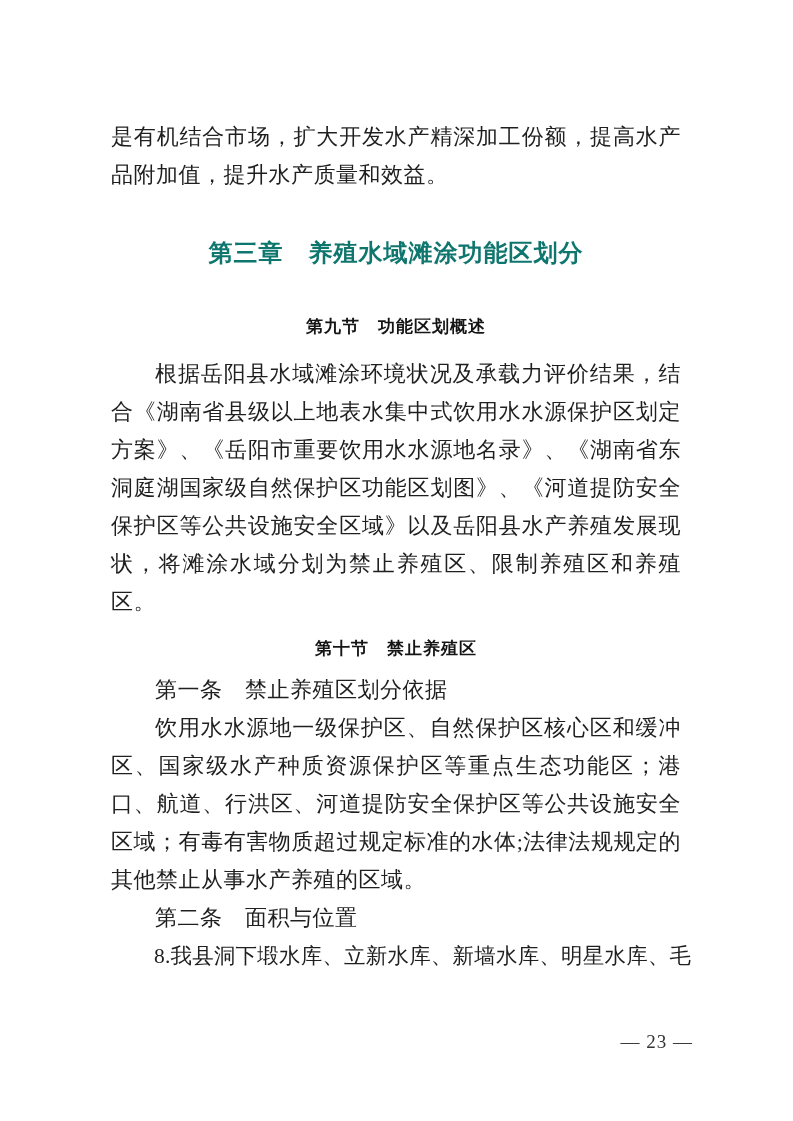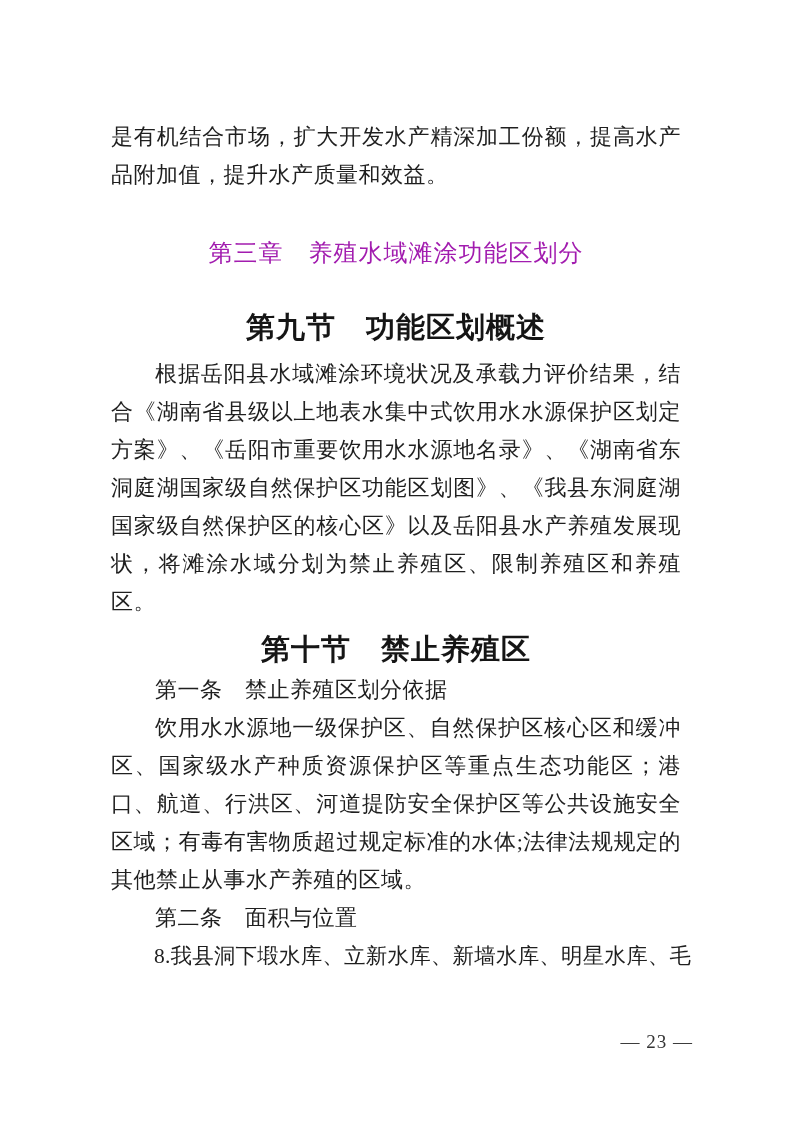--- a/index.html
+++ b/index.html
@@ -31,32 +31,32 @@
     text-align: justify;
     text-indent: 2em;
     color: #1f1f1f;
   }
   .flush {
     text-indent: 0;
   }
   .chapter-heading {
     margin: 44px 0 0 0;
     font-family: "Liberation Sans", sans-serif;
-    font-weight: 400;
+    font-weight: 700;
     font-size: 24px;
     line-height: 30px;
     text-align: center;
     letter-spacing: 1px;
-    color: #a21caf;
+    color: #0f766e;
   }
   .section-heading {
     margin: 45px 0 0 0;
     font-family: "Liberation Sans", sans-serif;
     font-weight: 700;
-    font-size: 29px;
+    font-size: 17px;
     line-height: 28px;
     text-align: center;
     letter-spacing: 1px;
     color: #151515;
   }
   .section-heading.tight {
     margin-top: 14px;
   }
   .para-gap {
     margin-top: 14px;
@@ -85,21 +85,21 @@
 
 <div class="page">
   <div class="content">
 
     <p class="body-text flush">是有机结合市场，扩大开发水产精深加工份额，提高水产品附加值，提升水产质量和效益。</p>
 
     <h1 class="chapter-heading">第三章　养殖水域滩涂功能区划分</h1>
 
     <h2 class="section-heading">第九节　功能区划概述</h2>
 
-    <p class="body-text para-gap">根据岳阳县水域滩涂环境状况及承载力评价结果，结合《湖南省县级以上地表水集中式饮用水水源保护区划定方案》、《岳阳市重要饮用水水源地名录》、《湖南省东洞庭湖国家级自然保护区功能区划图》、《我县东洞庭湖国家级自然保护区的核心区》以及岳阳县水产养殖发展现状，将滩涂水域分划为禁止养殖区、限制养殖区和养殖区。</p>
+    <p class="body-text para-gap">根据岳阳县水域滩涂环境状况及承载力评价结果，结合《湖南省县级以上地表水集中式饮用水水源保护区划定方案》、《岳阳市重要饮用水水源地名录》、《湖南省东洞庭湖国家级自然保护区功能区划图》、《河道提防安全保护区等公共设施安全区域》以及岳阳县水产养殖发展现状，将滩涂水域分划为禁止养殖区、限制养殖区和养殖区。</p>
 
     <h2 class="section-heading tight">第十节　禁止养殖区</h2>
 
     <p class="body-text article-gap">第一条　禁止养殖区划分依据</p>
 
     <p class="body-text">饮用水水源地一级保护区、自然保护区核心区和缓冲区、国家级水产种质资源保护区等重点生态功能区；港口、航道、行洪区、河道提防安全保护区等公共设施安全区域；有毒有害物质超过规定标准的水体;法律法规规定的其他禁止从事水产养殖的区域。</p>
 
     <p class="body-text">第二条　面积与位置</p>
 
 

